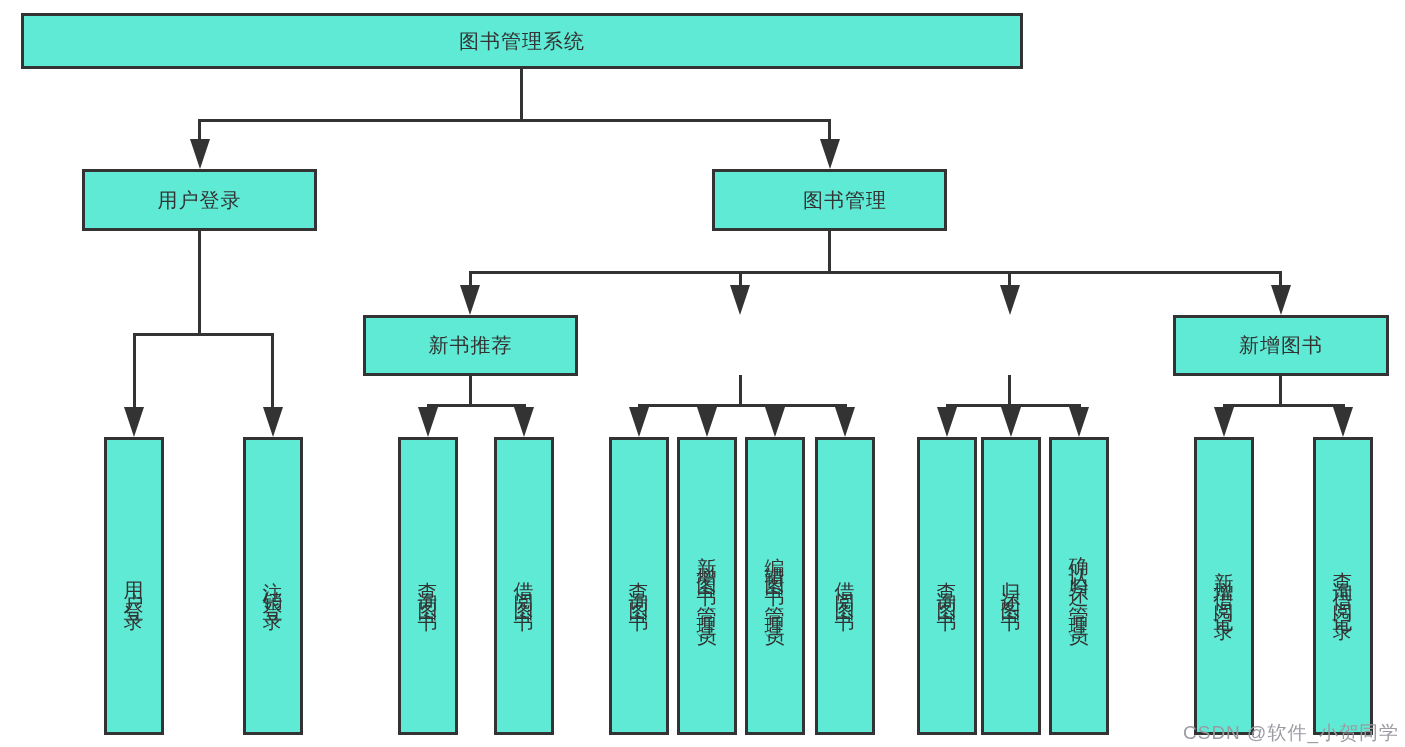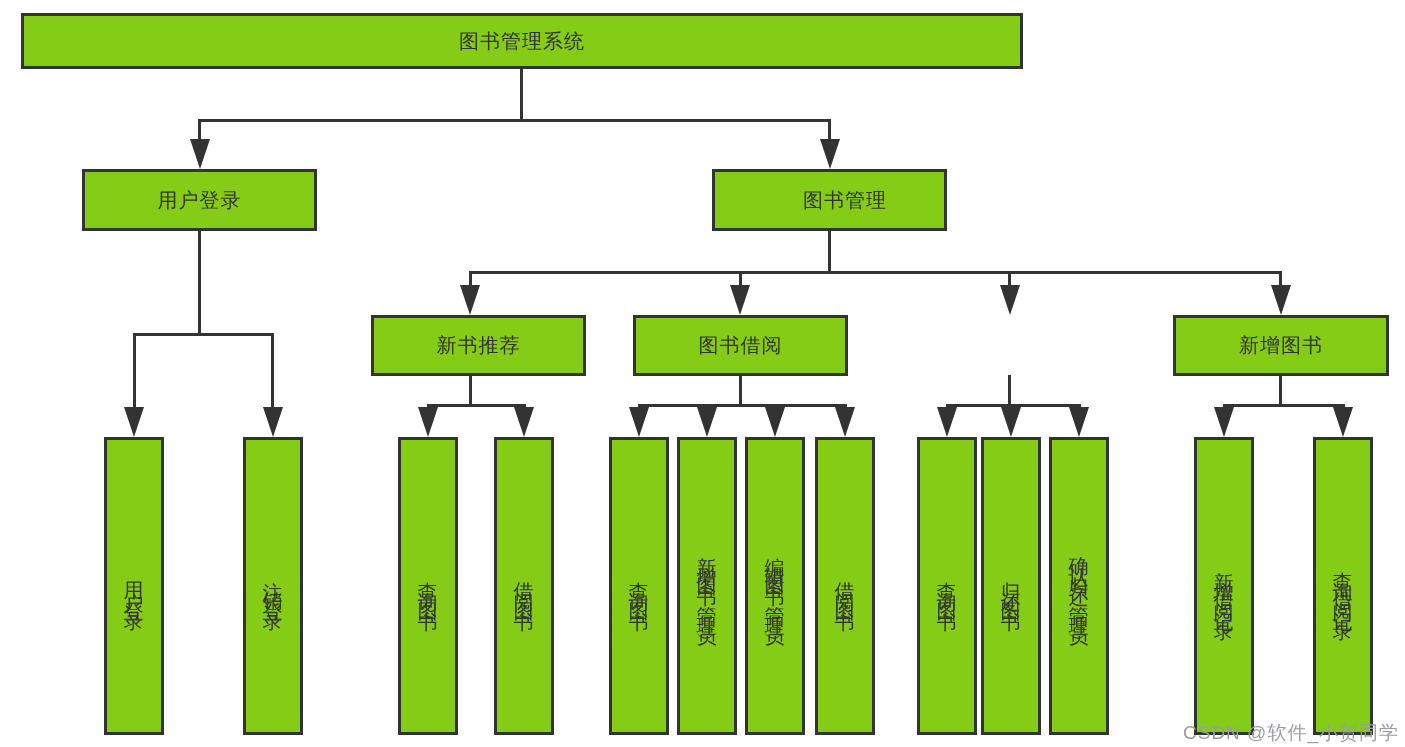--- a/index.html
+++ b/index.html
@@ -7,21 +7,21 @@
     position:relative;
     width:1405px; height:747px;
     background:#ffffff;
     font-family:"Liberation Sans", sans-serif;
     overflow:hidden;
   }
   .box {
     position:absolute;
     box-sizing:border-box;
     border:3px solid #333333;
-    background:#84cc16;
+    background:#5eead4;
     display:flex;
     align-items:center;
     justify-content:center;
     font-size:20px;
     color:#333333;
     letter-spacing:1px;
   }
   .leaf { width:60px; top:437px; height:298px; }
   .vlabel {
     writing-mode:vertical-rl;
@@ -82,25 +82,22 @@
   <div class="hline" style="left:469px; top:271px; width:812px;"></div>
   <div class="vline" style="left:469px; top:271px; height:17px;"></div>
   <div class="arrow" style="left:460px; top:285px;"></div>
   <div class="vline" style="left:739px; top:271px; height:17px;"></div>
   <div class="arrow" style="left:730px; top:285px;"></div>
   <div class="vline" style="left:1008px; top:271px; height:17px;"></div>
   <div class="arrow" style="left:1000px; top:285px;"></div>
   <div class="vline" style="left:1279px; top:271px; height:17px;"></div>
   <div class="arrow" style="left:1271px; top:285px;"></div>
 
-  <div class="box" style="left:371px; top:315px; width:215px; height:61px;">
+  <div class="box" style="left:363px; top:315px; width:215px; height:61px;">
     <span>新书推荐</span>
-  </div>
-  <div class="box" style="left:633px; top:315px; width:215px; height:61px;">
-    <span>图书借阅</span>
   </div>
   <div class="box" style="left:1173px; top:315px; width:216px; height:61px;">
     <span>新增图书</span>
   </div>
 
   <div class="vline" style="left:469px; top:375px; height:32px;"></div>
   <div class="hline" style="left:427px; top:404px; width:99px;"></div>
   <div class="vline" style="left:427px; top:404px; height:6px;"></div>
   <div class="arrow" style="left:418px; top:407px;"></div>
   <div class="vline" style="left:523px; top:404px; height:6px;"></div>

